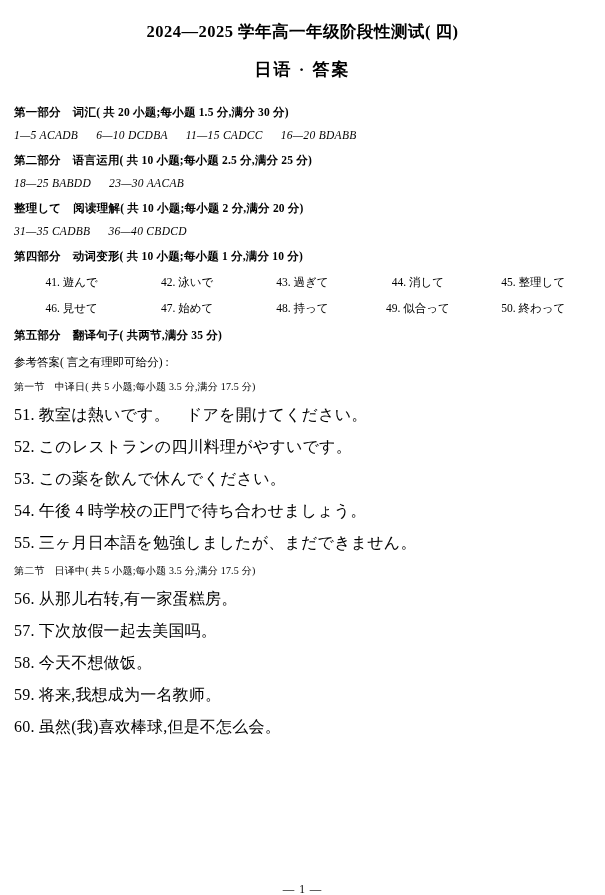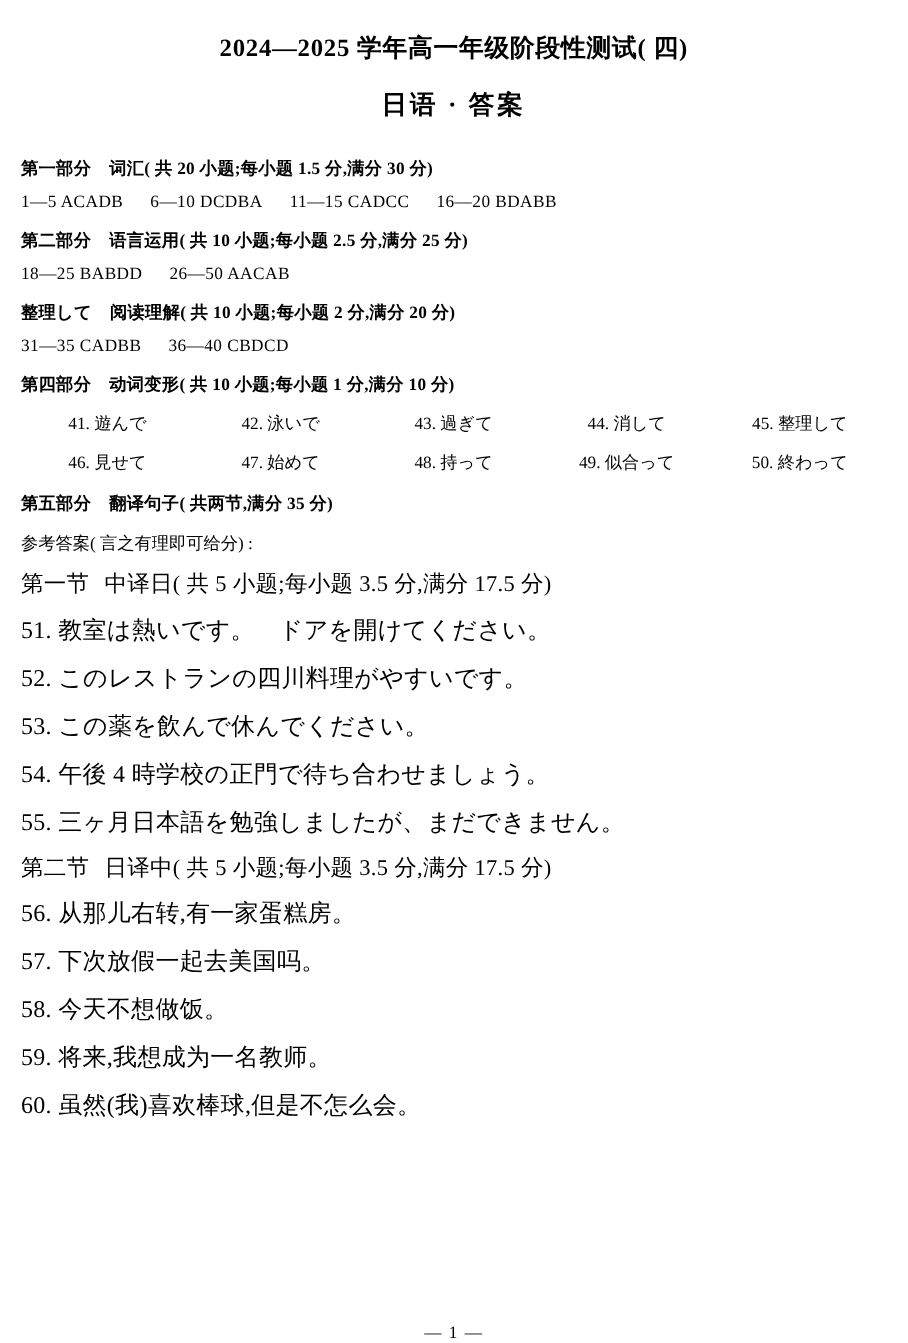--- a/index.html
+++ b/index.html
@@ -58,40 +58,41 @@
     margin-bottom: 0;
     letter-spacing: 0.2px;
   }
   .section-head .part-name {
     margin-right: 12px;
   }
   .answer-line {
     font-size: 11.5px;
     margin-top: 9px;
     letter-spacing: 0.3px;
+    font-style: italic;
   }
   .answer-line .grp {
     margin-right: 18px;
   }
   .verb-row {
     display: flex;
     font-size: 11.5px;
     margin-top: 11px;
     text-align: center;
   }
   .verb-row .cell {
     width: 20%;
     box-sizing: border-box;
   }
   .note-line {
     font-size: 11.5px;
     margin-top: 12px;
   }
   .sub-head {
-    font-size: 15px;
+    font-size: 10px;
     margin-top: 10px;
     letter-spacing: 0.2px;
   }
   .sub-head .sub-name {
     margin-right: 10px;
   }
   .trans-line {
     font-size: 16px;
     margin-top: 11px;
     letter-spacing: 0.2px;
@@ -125,21 +126,21 @@
       <span class="part-name">第一部分</span><span>词汇( 共 20 小题;每小题 1.5 分,满分 30 分)</span>
     </div>
     <div class="answer-line">
       <span class="grp">1—5 ACADB</span><span class="grp">6—10 DCDBA</span><span class="grp">11—15 CADCC</span><span class="grp">16—20 BDABB</span>
     </div>
 
     <div class="section-head">
       <span class="part-name">第二部分</span><span>语言运用( 共 10 小题;每小题 2.5 分,满分 25 分)</span>
     </div>
     <div class="answer-line">
-      <span class="grp">18—25 BABDD</span><span class="grp">26—50 AACAB</span>
+      <span class="grp">18—25 BABDD</span><span class="grp">23—30 AACAB</span>
     </div>
 
     <div class="section-head">
       <span class="part-name">整理して</span><span>阅读理解( 共 10 小题;每小题 2 分,满分 20 分)</span>
     </div>
     <div class="answer-line">
       <span class="grp">31—35 CADBB</span><span class="grp">36—40 CBDCD</span>
     </div>
 
     <div class="section-head">

